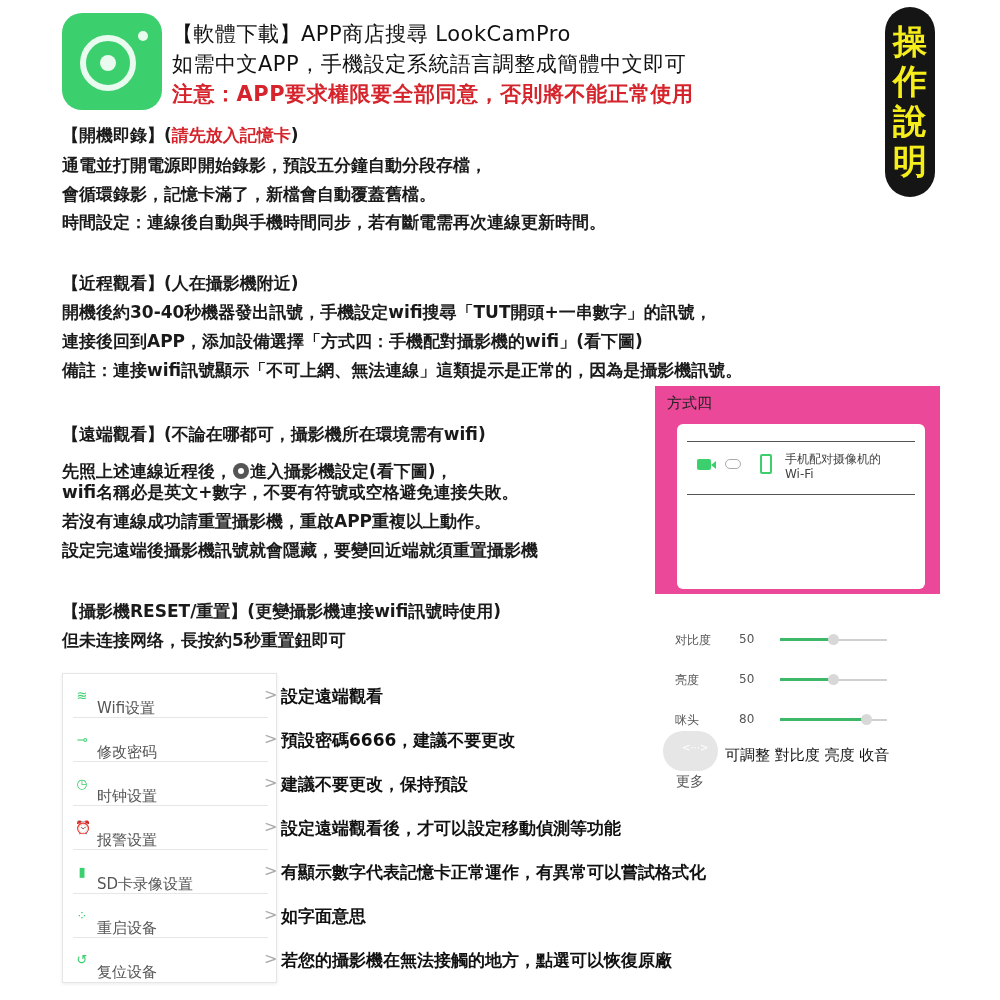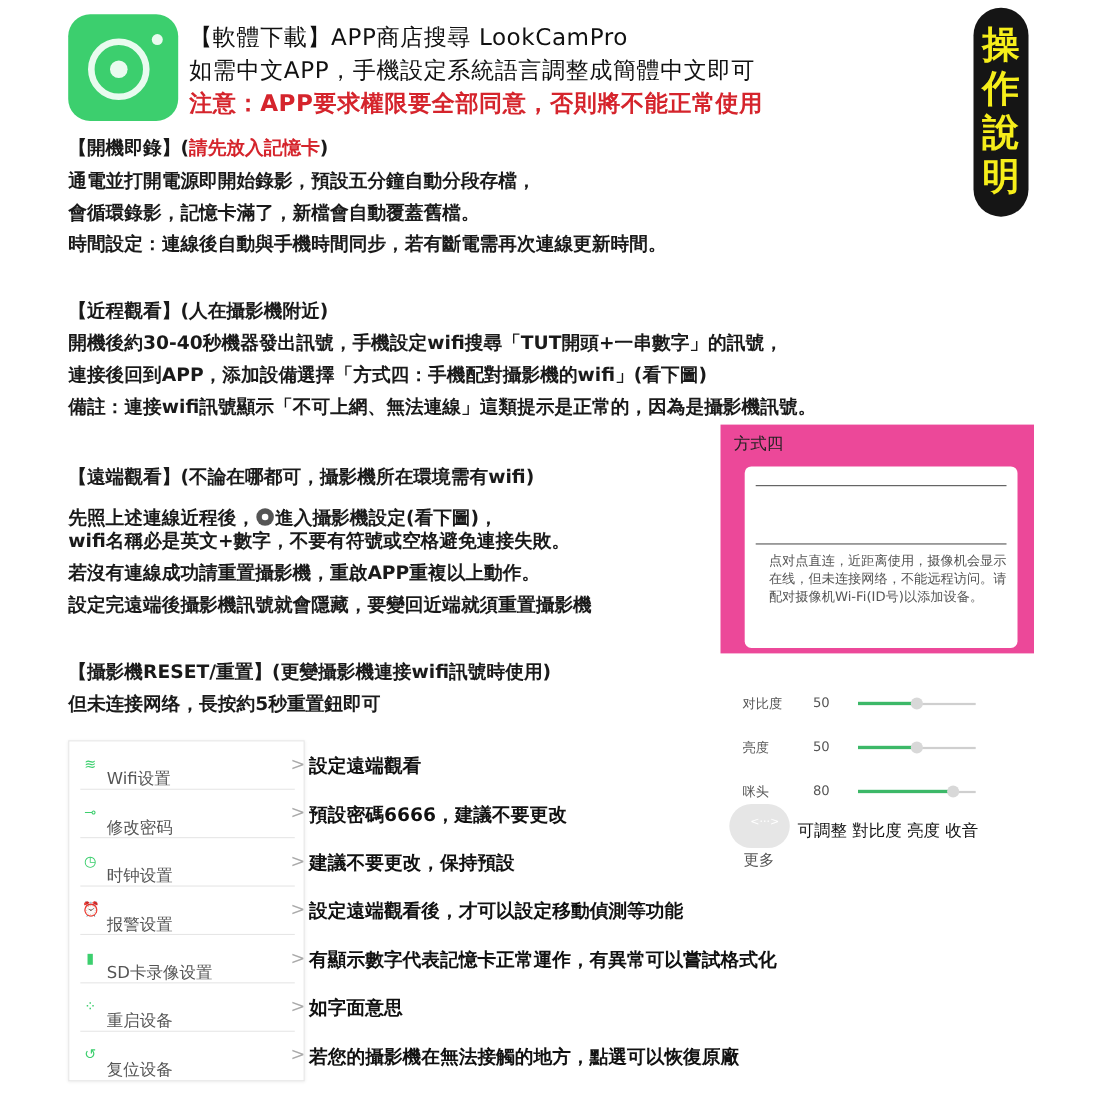--- a/index.html
+++ b/index.html
@@ -103,22 +103,30 @@
 <div class="abs p" style="top:510px;">若沒有連線成功請重置攝影機，重啟APP重複以上動作。</div>
 <div class="abs p red" style="top:539px;">設定完遠端後攝影機訊號就會隱藏，要變回近端就須重置攝影機</div>
 
 <div class="abs p" style="top:600px;">【攝影機RESET/重置】(更變攝影機連接wifi訊號時使用)</div>
 <div class="abs p" style="top:629px;">但未连接网络，長按約5秒重置鈕即可</div>
 
 <div class="abs fs-panel">
   <div class="fs-title">方式四</div>
   <div class="fs-card">
     <div class="hr1"></div>
+    <div class="fs-row">
+      <div class="cam-icon"></div>
+      <div class="link-icon"></div>
+      <div class="phone-icon"></div>
+      <div class="fs-row-text">
+        <div>手机配对摄像机的</div>
+        <div>Wi-Fi</div>
+      </div>
+    </div>
     <div class="hr2"></div>
-    <div class="fs-desc">点对点直连，近距离使用，摄像机会显示在线，但未连接网络，不能远程访问。请配对摄像机Wi-Fi(ID号)以添加设备。</div>
   </div>
 </div>
 
 <div class="abs slider-row" style="top:632px;">
   <span class="lbl">对比度</span>
   <span class="val">50</span>
   <div class="track">
       <div class="fill" style="width:50%;"></div>
       <div class="thumb" style="left:48px;"></div>
     </div>

